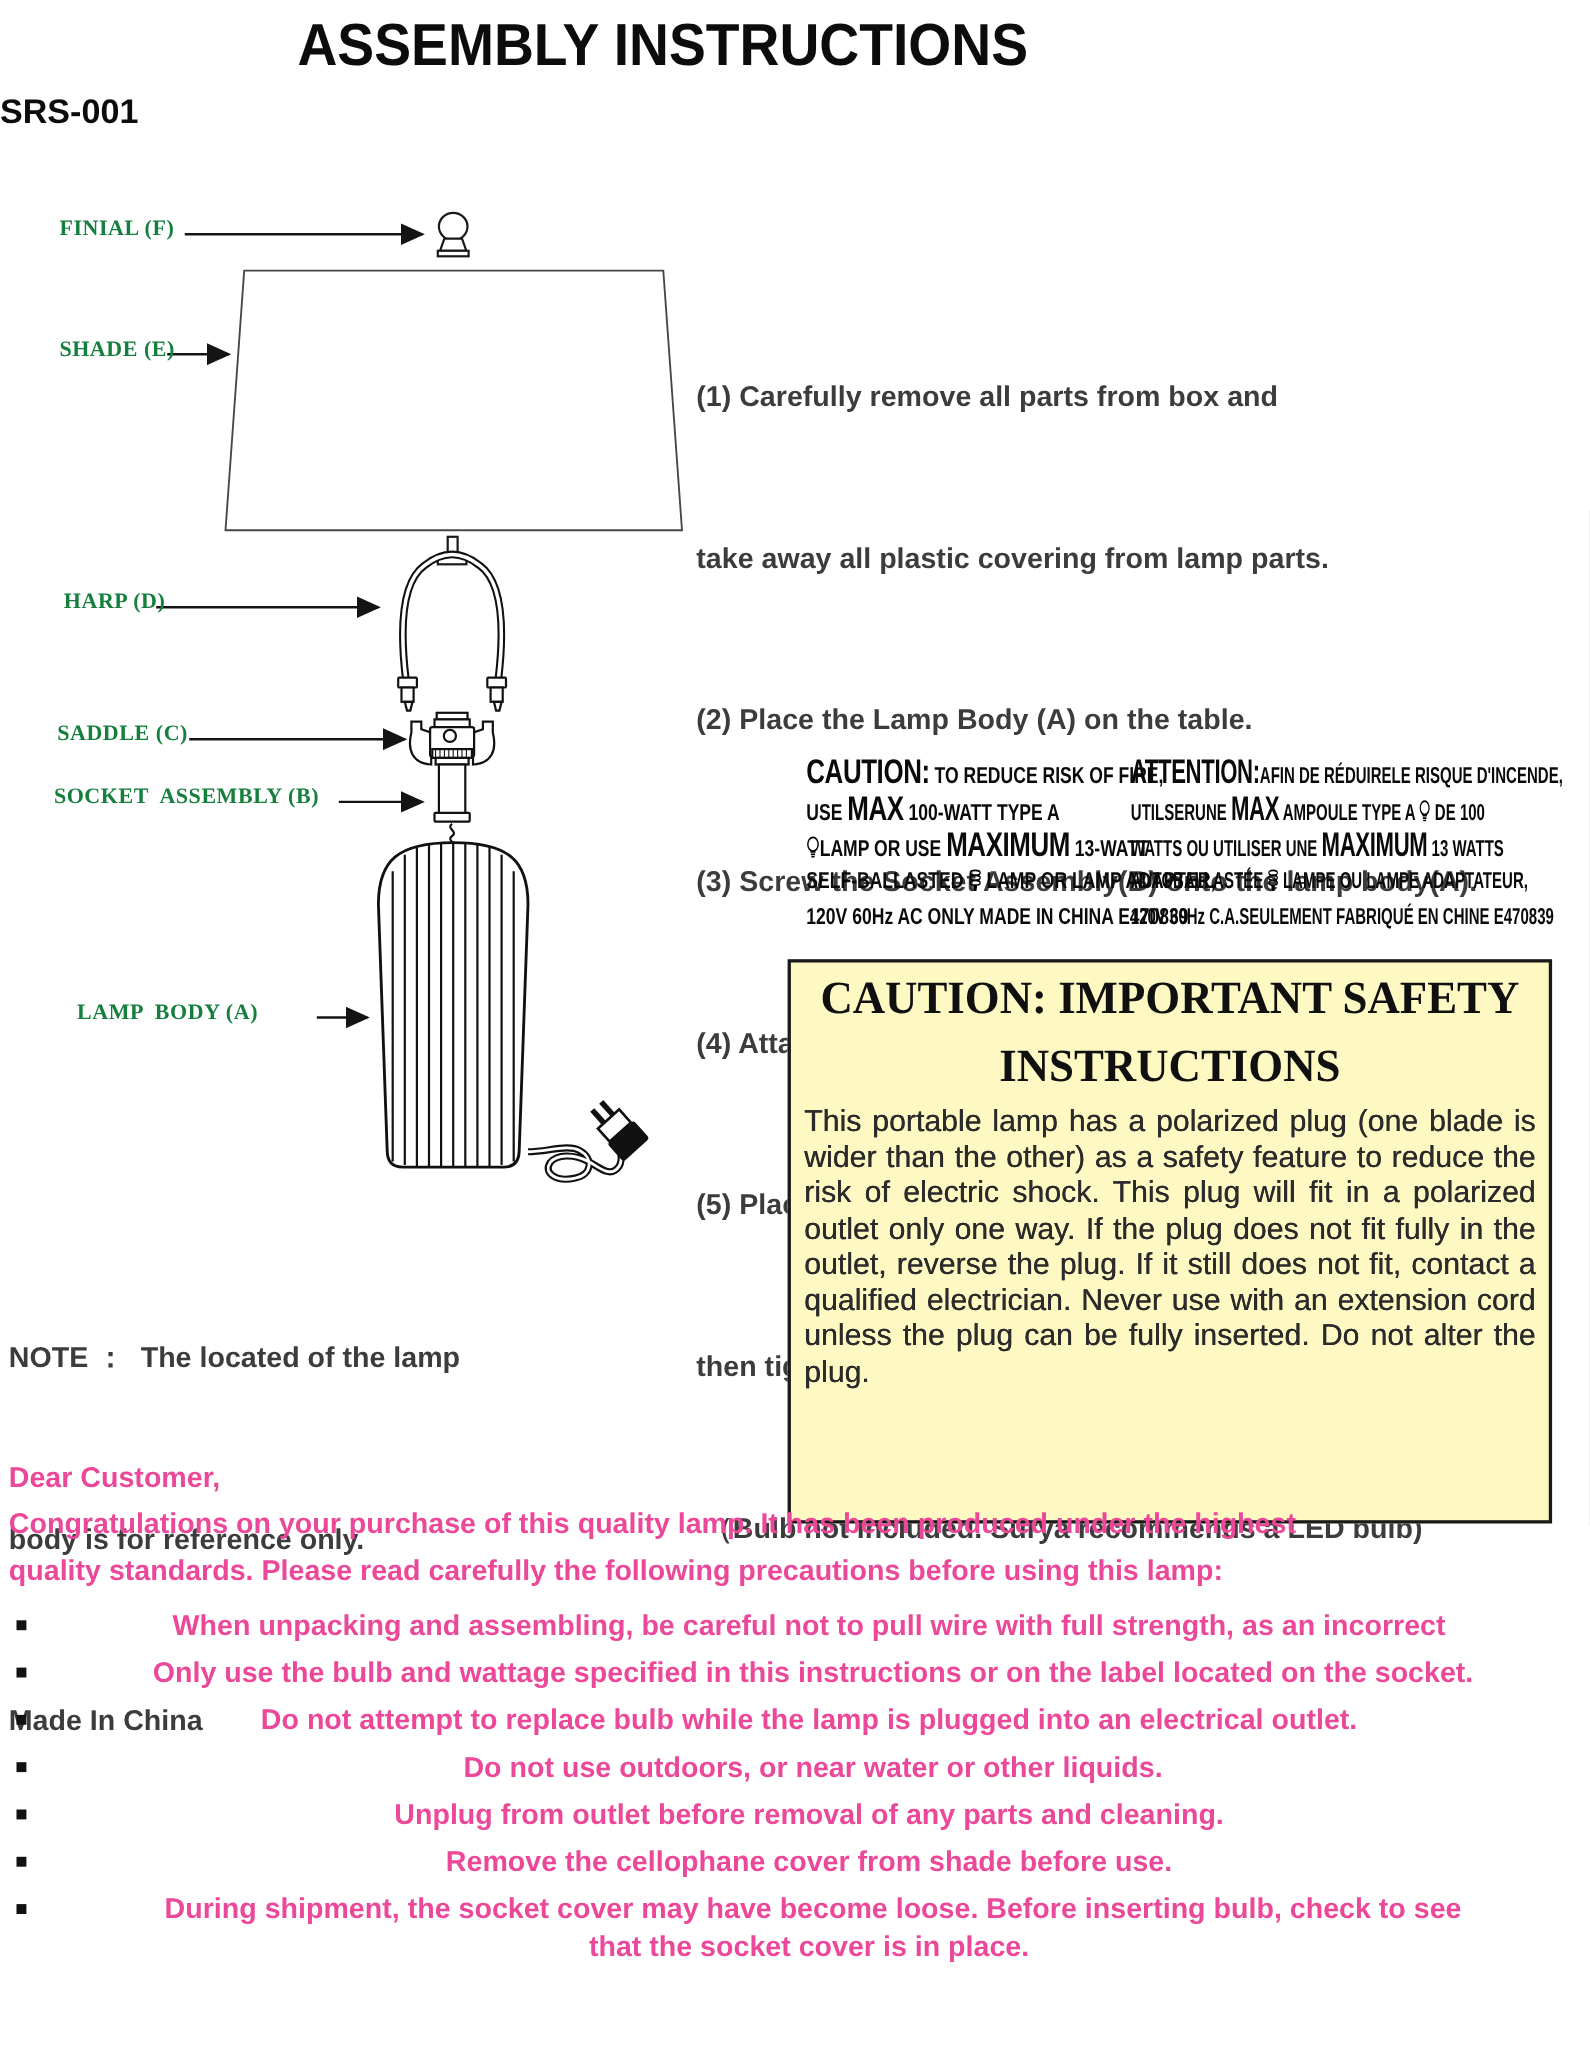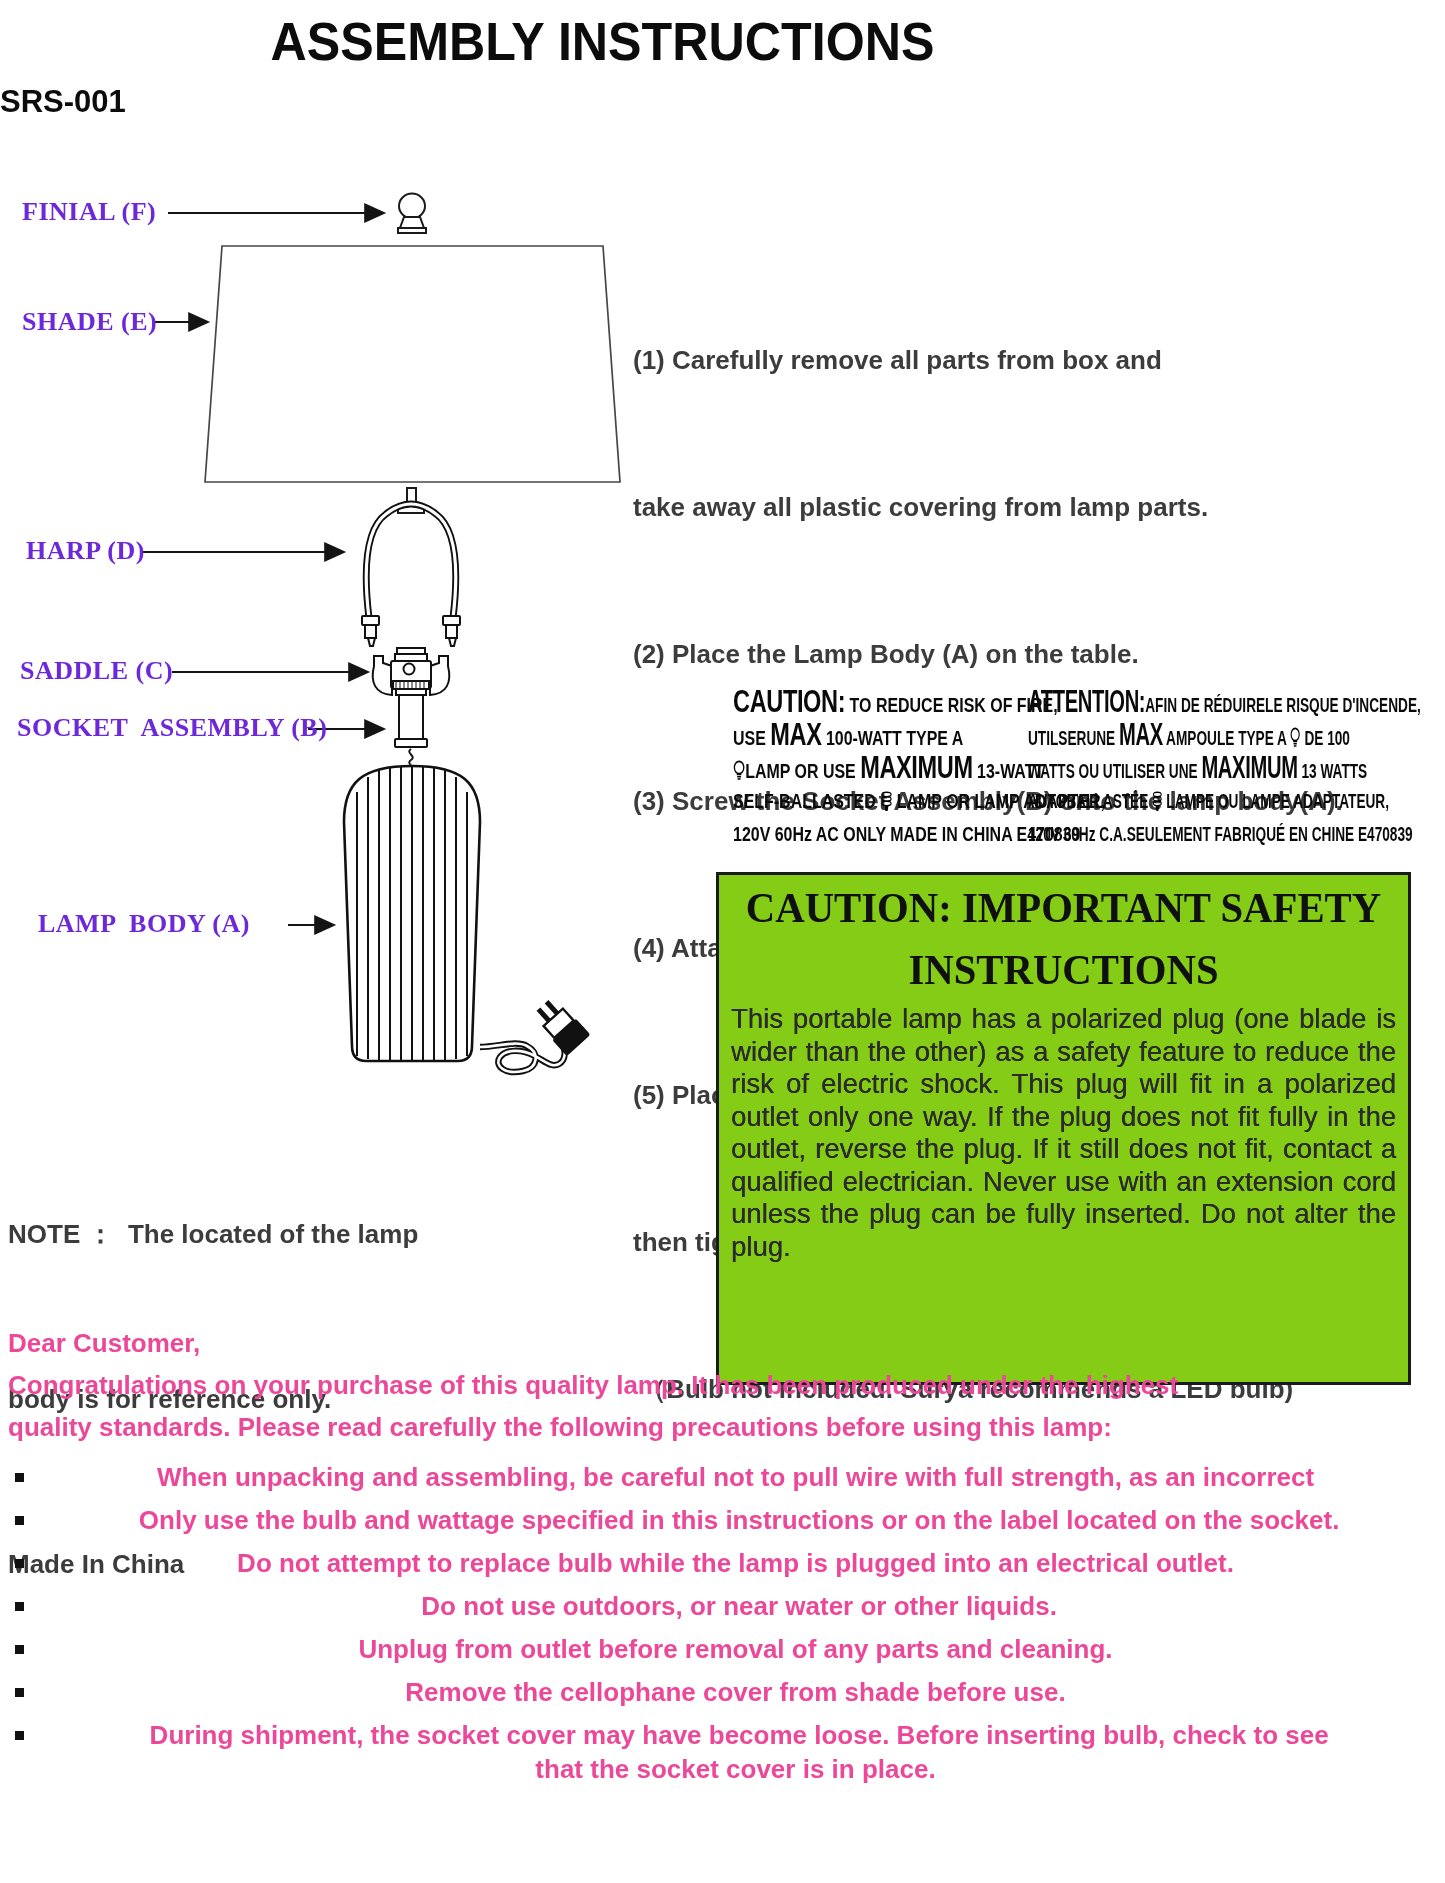--- a/index.html
+++ b/index.html
@@ -15,42 +15,42 @@
     font-size:54px; font-weight:bold; color:#0c0c0c;
     transform:scaleX(0.93); transform-origin:center top; white-space:pre;
   }
   .model {
     left:0; top:84px; width:1205px; 
     font-size:31px; font-weight:bold; color:#0c0c0c; white-space:pre;
   }
 
   .part-label {
     position:absolute; font-family:"Liberation Serif", serif; font-weight:bold;
-    font-size:26px; color:#6d28d9; white-space:pre; letter-spacing:0.5px;
+    font-size:20px; color:#15803d; white-space:pre; letter-spacing:0.5px;margin-left:32px;
   }
 
   .steps {
     left:633px; top:238px; font-size:26px; font-weight:bold; color:#3c3c3c;
     line-height:49px; white-space:pre;
   }
 
   .caution-col {
     position:absolute; top:685px; font-weight:bold; color:#0a0a0a;
     transform-origin:left top; white-space:nowrap;
   }
   .caution-col .cline { line-height:33px; height:33px; }
   .caution-col .cline span { white-space:pre; }
   .c-en { left:733px; font-size:21px; transform:scaleX(0.76); }
   .c-fr { left:1028px; font-size:21px; transform:scaleX(0.65); }
   .cbig { font-size:31px; line-height:33px; letter-spacing:-0.5px; }
   .cicon { display:inline-block; vertical-align:-4px; }
 
   .safety-box {
     left:716px; top:872px; width:695px; height:513px;
-    border:3px solid #1a1a1a; box-sizing:border-box; background:#84cc16;
+    border:3px solid #1a1a1a; box-sizing:border-box; background:#fef9c3;
   }
   .sb-t1, .sb-t2 {
     text-align:center; font-family:"Liberation Serif", serif; font-weight:bold;
     font-size:42px; color:#101010; line-height:50px; transform:scaleX(0.97);
     white-space:pre;
   }
   .sb-t1 { margin-top:8px; }
   .sb-t2 { margin-top:12px; }
   .sb-body {
     margin:8px 12px 0 12px; font-size:27.5px; line-height:32.5px;

